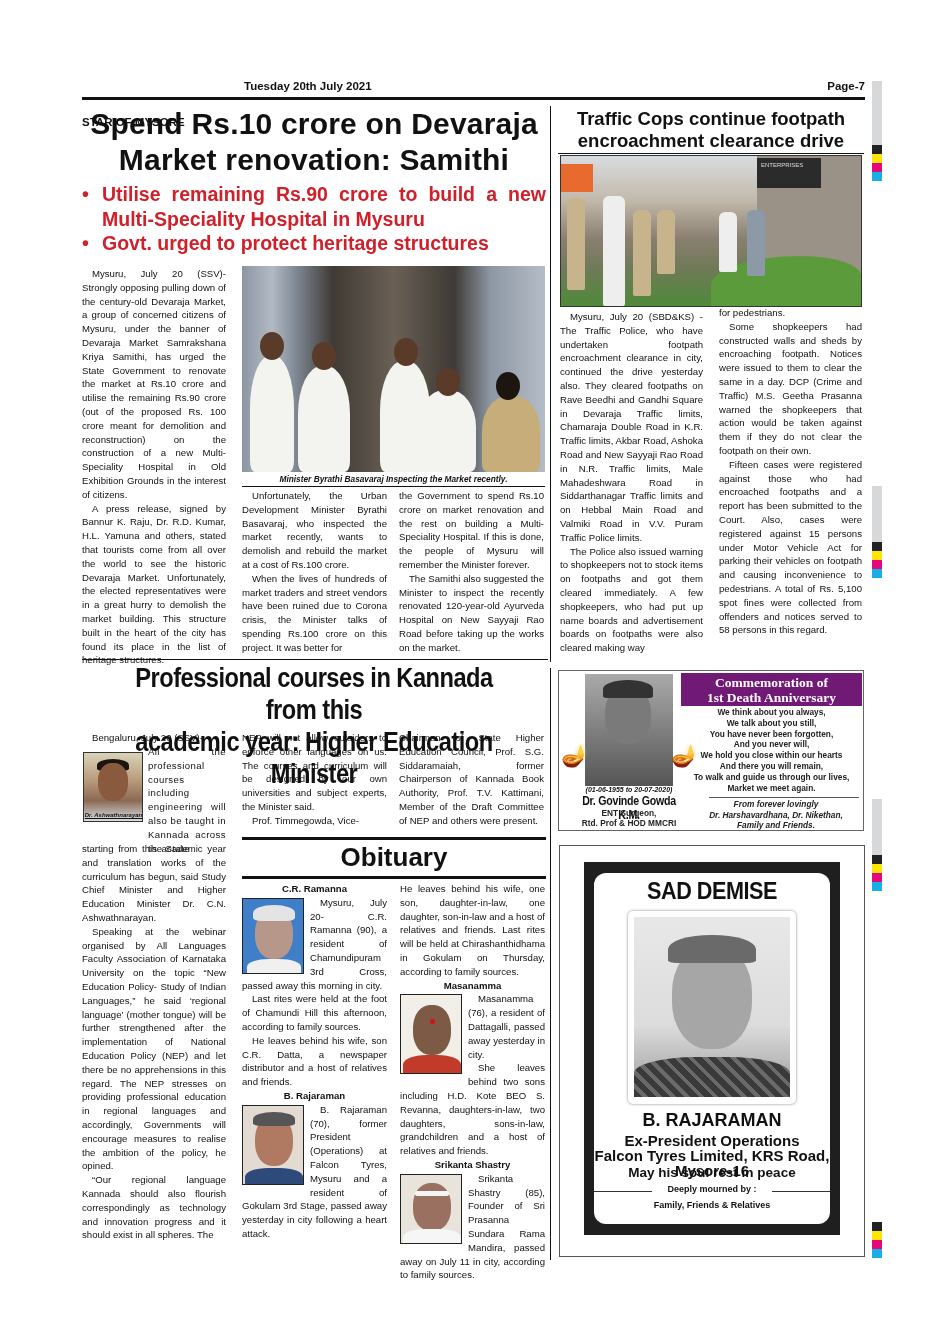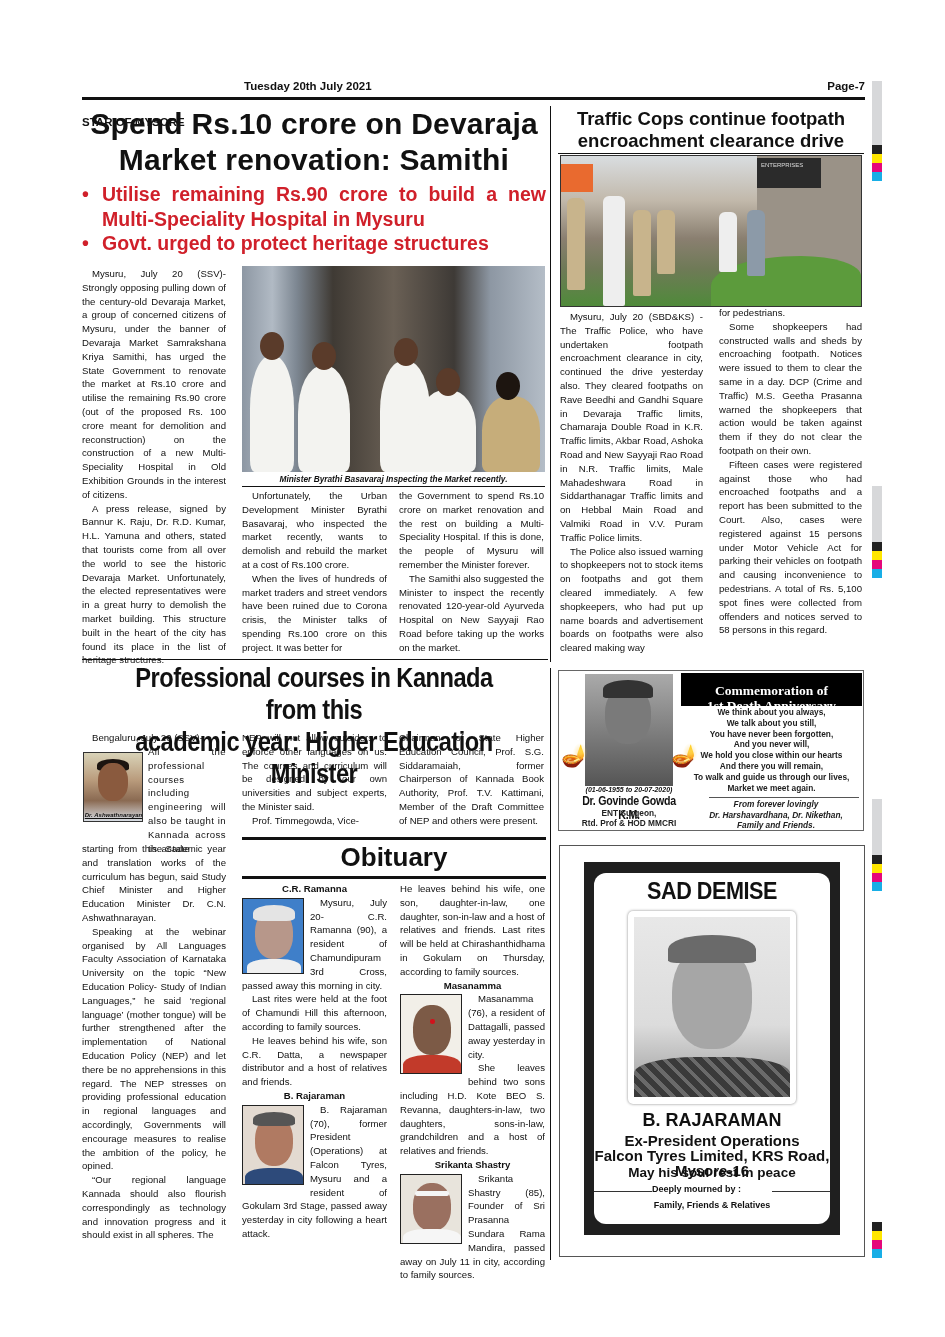--- a/index.html
+++ b/index.html
@@ -49,42 +49,42 @@
   .obit-title { left: 242px; top: 813px; width: 304px; text-align: center; font-size: 26px; font-weight: bold; line-height: 34px; }
   .obit-name { font-weight: bold; text-align: center; text-indent: 0 !important; }
   .obit-photo { float: left; margin: 2px 6px 2px 0; border: 1px solid #222; position: relative; overflow: hidden; }
   .obit-photo .face { position: absolute; border-radius: 45%; }
 
   .ad1 { left: 558px; top: 670px; width: 306px; height: 161px; border: 1px solid #666; background: #fff; }
   .ad1 .portrait { position: absolute; left: 26px; top: 3px; width: 88px; height: 112px; background: linear-gradient(180deg, #aaa 0%, #888 40%, #555 100%); }
   .ad1 .portrait .face { position: absolute; left: 20px; top: 12px; width: 46px; height: 58px; border-radius: 45%; background: #7a7a7a; }
   .ad1 .portrait .hair { position: absolute; left: 18px; top: 6px; width: 50px; height: 18px; border-radius: 50% 50% 10% 10%; background: #333; }
   .ad1 .lamp { position: absolute; font-size: 22px; color: #555; }
-  .ad1 .banner { position: absolute; left: 122px; top: 2px; width: 181px; height: 33px; background: #000000; color: #fff; font-family: "Liberation Serif", serif; font-weight: bold; font-size: 13.5px; line-height: 15px; text-align: center; padding-top: 10px; }
+  .ad1 .banner { position: absolute; left: 122px; top: 2px; width: 181px; height: 33px; background: #701a75; color: #fff; font-family: "Liberation Serif", serif; font-weight: bold; font-size: 13.5px; line-height: 15px; text-align: center; padding-top: 2px; }
   .ad1 .poem { position: absolute; left: 120px; top: 36px; width: 185px; font-size: 8.3px; line-height: 10.8px; text-align: center; font-weight: bold; color: #222; }
   .ad1 .sep { position: absolute; left: 150px; top: 126px; width: 150px; height: 1px; background: #555; }
   .ad1 .from { position: absolute; left: 130px; top: 128px; width: 174px; font-size: 8.3px; line-height: 10.5px; text-align: center; font-weight: bold; font-style: italic; color: #222; }
   .ad1 .dates { position: absolute; left: 20px; top: 115px; width: 100px; font-size: 7px; font-style: italic; font-weight: bold; text-align: center; }
   .ad1 .name { position: absolute; left: 2px; top: 123px; width: 136px; font-size: 12.5px; font-weight: bold; text-align: center; transform: scaleX(0.85); letter-spacing: -0.3px; }
   .ad1 .title { position: absolute; left: 2px; top: 137px; width: 136px; font-size: 8.3px; line-height: 10px; text-align: center; font-weight: bold; color: #222; }
 
   .ad2 { left: 559px; top: 845px; width: 306px; height: 412px; border: 1px solid #555; background: #fff; }
   .ad2 .frame { position: absolute; left: 24px; top: 16px; width: 256px; height: 373px; background: #1f1f1f; }
   .ad2 .card { position: absolute; left: 10px; top: 11px; width: 236px; height: 351px; background: #fff; border-radius: 12px; }
   .ad2 .sd { position: absolute; left: 0; top: 4px; width: 100%; text-align: center; font-size: 24px; font-weight: bold; letter-spacing: -0.5px; transform: scaleX(0.9); }
   .ad2 .pframe { position: absolute; left: 34px; top: 38px; width: 168px; height: 193px; background: #fff; border-radius: 5px; box-shadow: 0 0 3px #888; }
   .ad2 .pic { position: absolute; left: 6px; top: 6px; width: 156px; height: 180px; background: linear-gradient(180deg, #e8e8e8 0%, #dcdcdc 60%, #9a9a9a 100%); overflow: hidden; }
   .ad2 .pic .face { position: absolute; left: 38px; top: 28px; width: 80px; height: 104px; border-radius: 45%; background: #a6a6a6; }
   .ad2 .pic .hair { position: absolute; left: 34px; top: 18px; width: 88px; height: 28px; border-radius: 50% 50% 10% 10%; background: #6a6a6a; }
   .ad2 .pic .shirt { position: absolute; left: 0; top: 140px; width: 156px; height: 40px; background: repeating-linear-gradient(45deg, #3a3a3a 0 6px, #6a6a6a 6px 10px); border-radius: 40% 40% 0 0; }
   .ad2 .pname { position: absolute; left: 0; top: 237px; width: 100%; text-align: center; font-size: 18px; font-weight: bold; }
   .ad2 .ptitle { position: absolute; left: 0; top: 260px; width: 100%; text-align: center; font-size: 15px; font-weight: bold; line-height: 15px; }
   .ad2 .rip { position: absolute; left: 0; top: 292px; width: 100%; text-align: center; font-size: 13.5px; font-weight: bold; }
   .ad2 .mourn-line { position: absolute; left: 0; top: 318px; width: 100%; height: 1px; background: #333; }
-  .ad2 .mourn { position: absolute; left: 58px; top: 311px; width: 120px; text-align: left; font-size: 9px; font-weight: bold; background: #fff; }
+  .ad2 .mourn { position: absolute; left: 58px; top: 311px; width: 120px; text-align: center; font-size: 9px; font-weight: bold; background: #fff; }
   .ad2 .family { position: absolute; left: 0; top: 327px; width: 100%; text-align: center; font-size: 9px; font-weight: bold; }
 
   .reg { left: 872px; width: 10px; }
   .reg .gray { background: #d7d8da; }
   .reg .k { background: #222; height: 9px; }
   .reg .y { background: #ffe600; height: 9px; }
   .reg .m { background: #e5087a; height: 9px; }
   .reg .c { background: #18aee6; height: 9px; }
 </style>
 </head>

